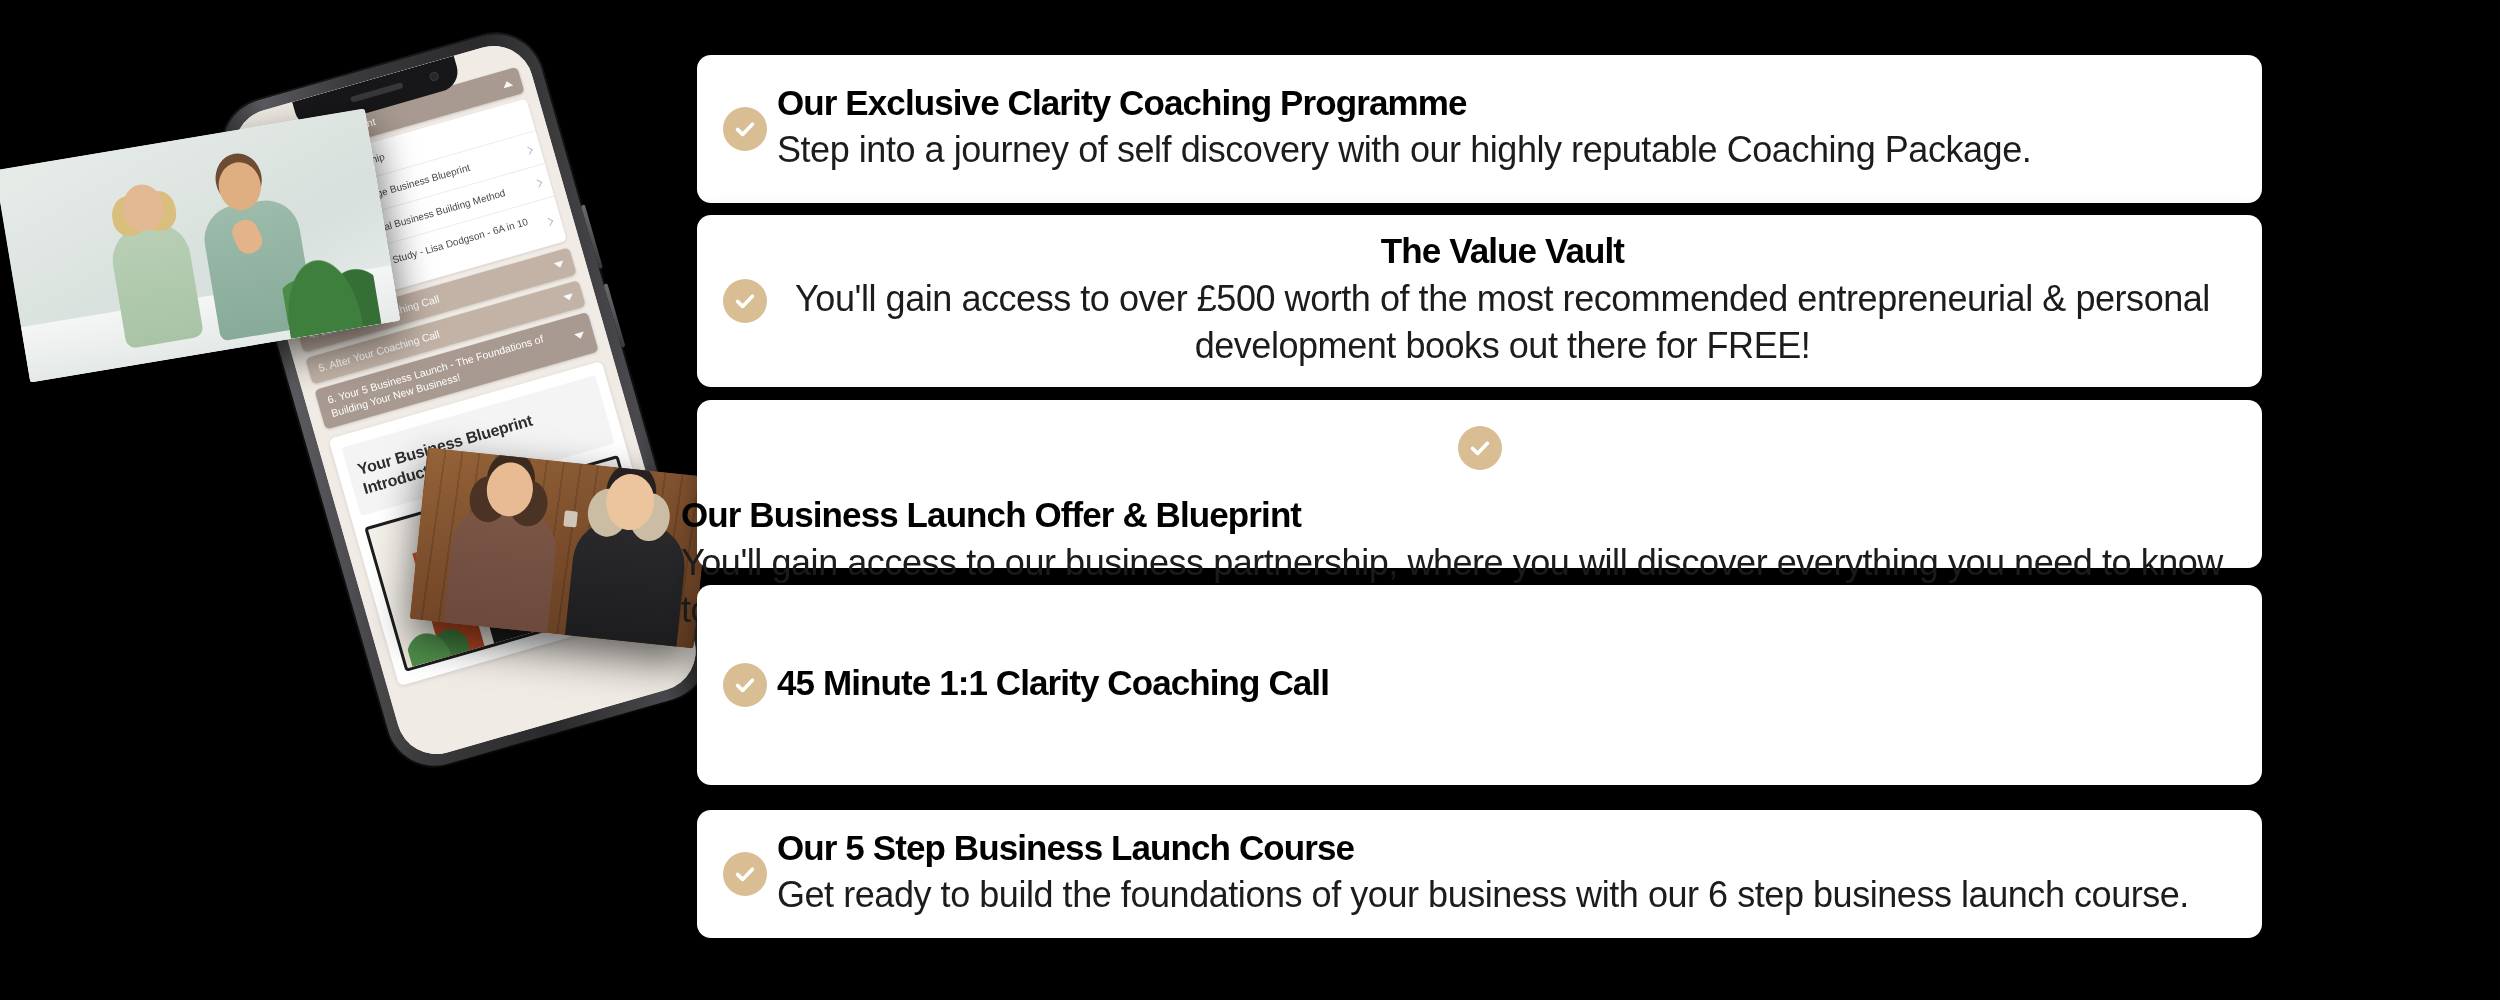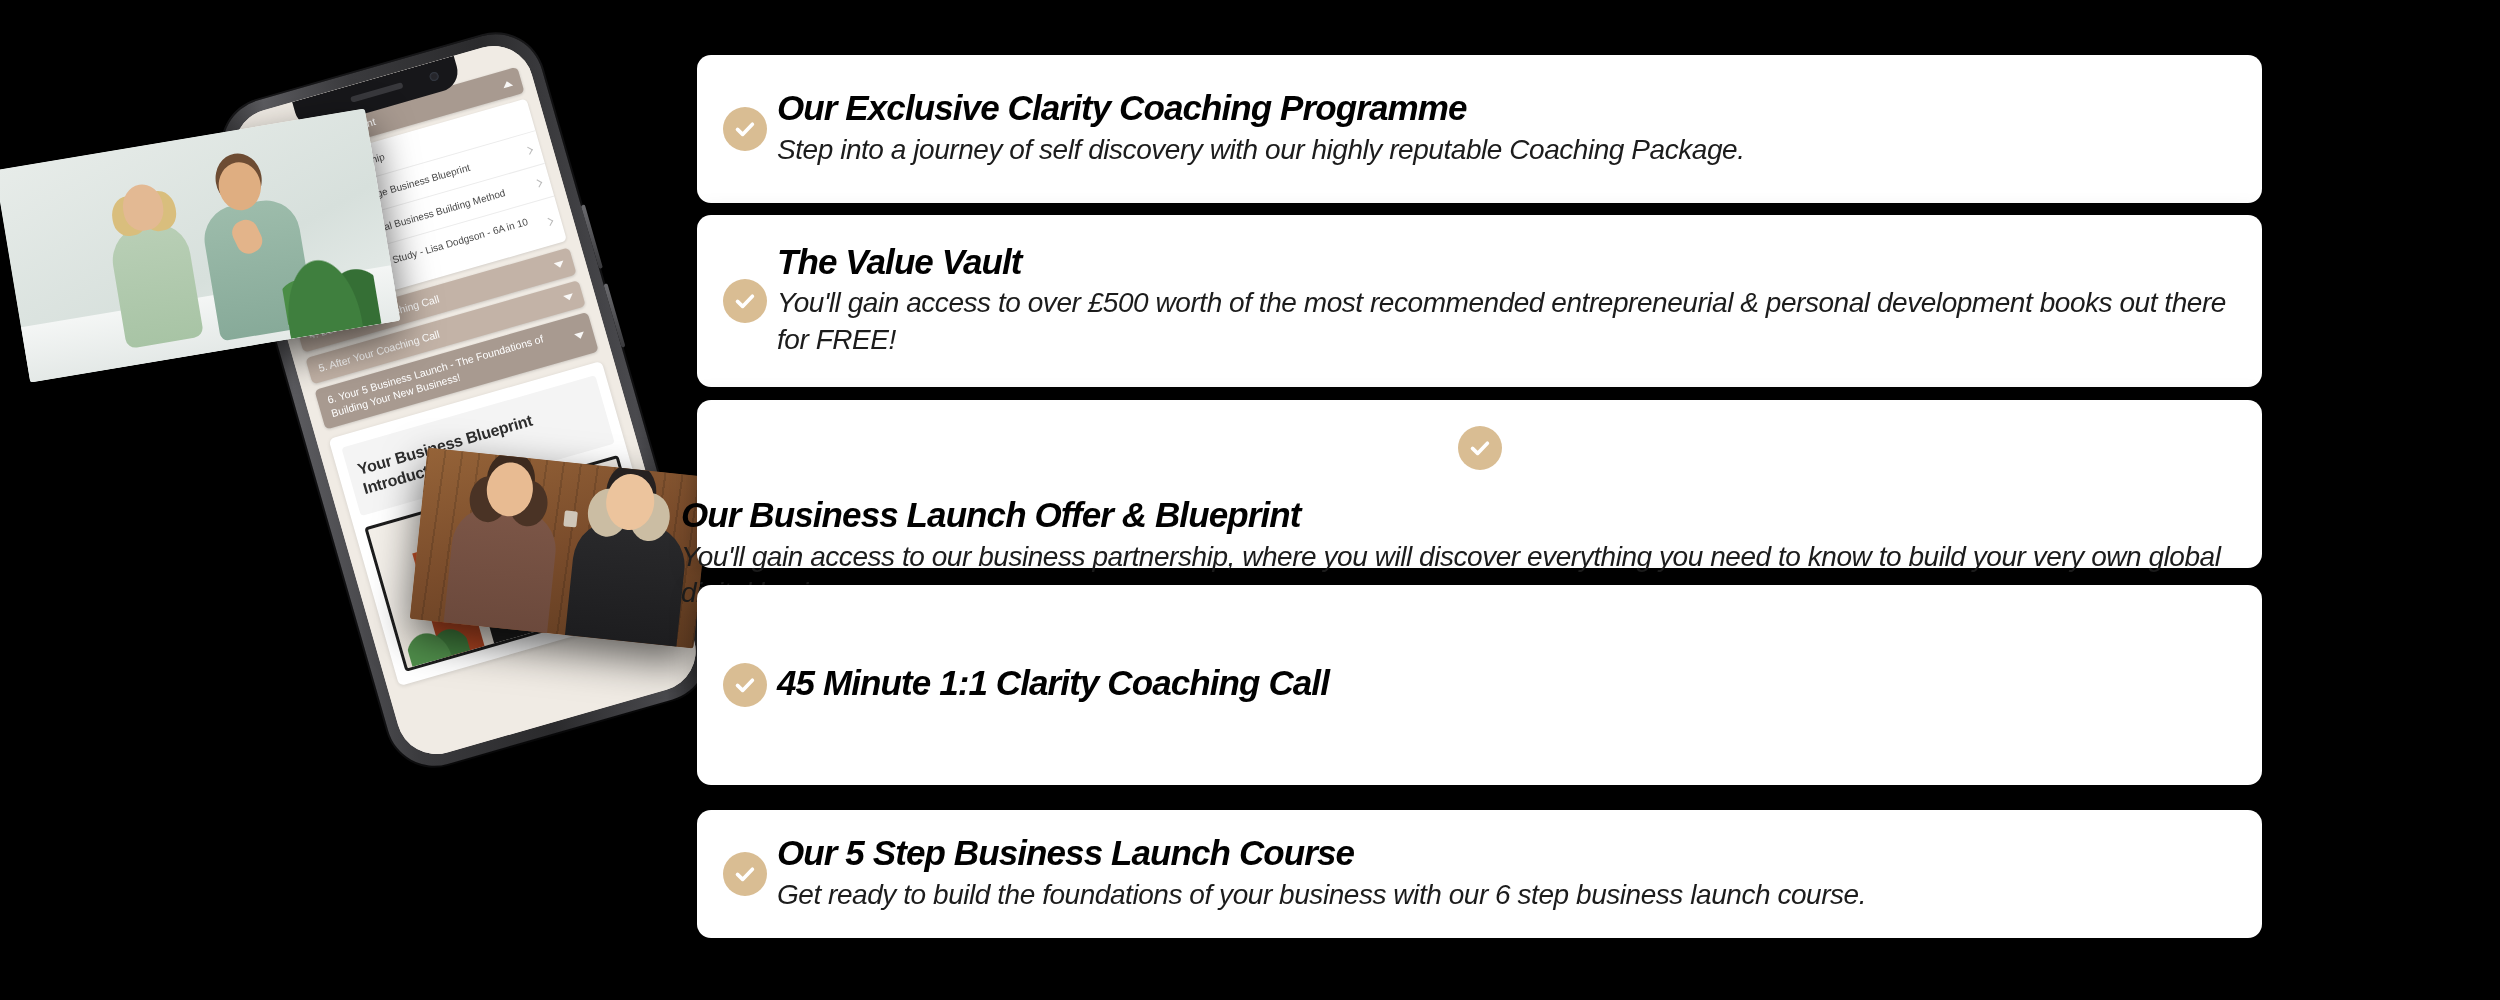--- a/index.html
+++ b/index.html
@@ -329,32 +329,31 @@
     display: flex;
     align-items: center;
     justify-content: center;
     flex: 0 0 auto;
   }
   .tick svg { display: block; }
   .card .body-col {
     flex: 1 1 auto;
     padding-right: 34px;
     margin-left: -16px;
-    font-style: italic;
   }
   .c-title {
     font-size: 35px;
     font-weight: 700;
     color: #010101;
     letter-spacing: -0.9px;
     line-height: 1.1;
     margin-bottom: 4px;
   }
   .c-desc {
-    font-size: 28px;
+    font-size: 36px;
     font-weight: 400;
     color: #1c1c1c;
     letter-spacing: -0.45px;
     line-height: 1.32;
   }
 </style>
 </head>
 <body>
 
 <div id="stage">
@@ -455,21 +454,21 @@
             <path d="M5.5 13.4 L10.6 18.4 L20.4 8.2" fill="none" stroke="#ffffff" stroke-width="3.6" stroke-linecap="round" stroke-linejoin="round"></path>
           </svg>
         </div>
       </div>
       <div class="body-col">
         <div class="c-title">Our Exclusive Clarity Coaching Programme</div>
         <div class="c-desc">Step into a journey of self discovery with our highly reputable Coaching Package.</div>
       </div>
     </div>
 
-    <div class="card" style="top:215px; height:172px;">
+    <div class="card" style="top:215px; height:172px;text-align:center;">
       <div class="tick-col">
         <div class="tick">
           <svg width="26" height="26" viewBox="0 0 26 26" aria-hidden="true">
             <path d="M5.5 13.4 L10.6 18.4 L20.4 8.2" fill="none" stroke="#ffffff" stroke-width="3.6" stroke-linecap="round" stroke-linejoin="round"></path>
           </svg>
         </div>
       </div>
       <div class="body-col">
         <div class="c-title">The Value Vault</div>
         <div class="c-desc">You'll gain access to over £500 worth of the most recommended entrepreneurial &amp; personal development books out there for FREE!</div>

